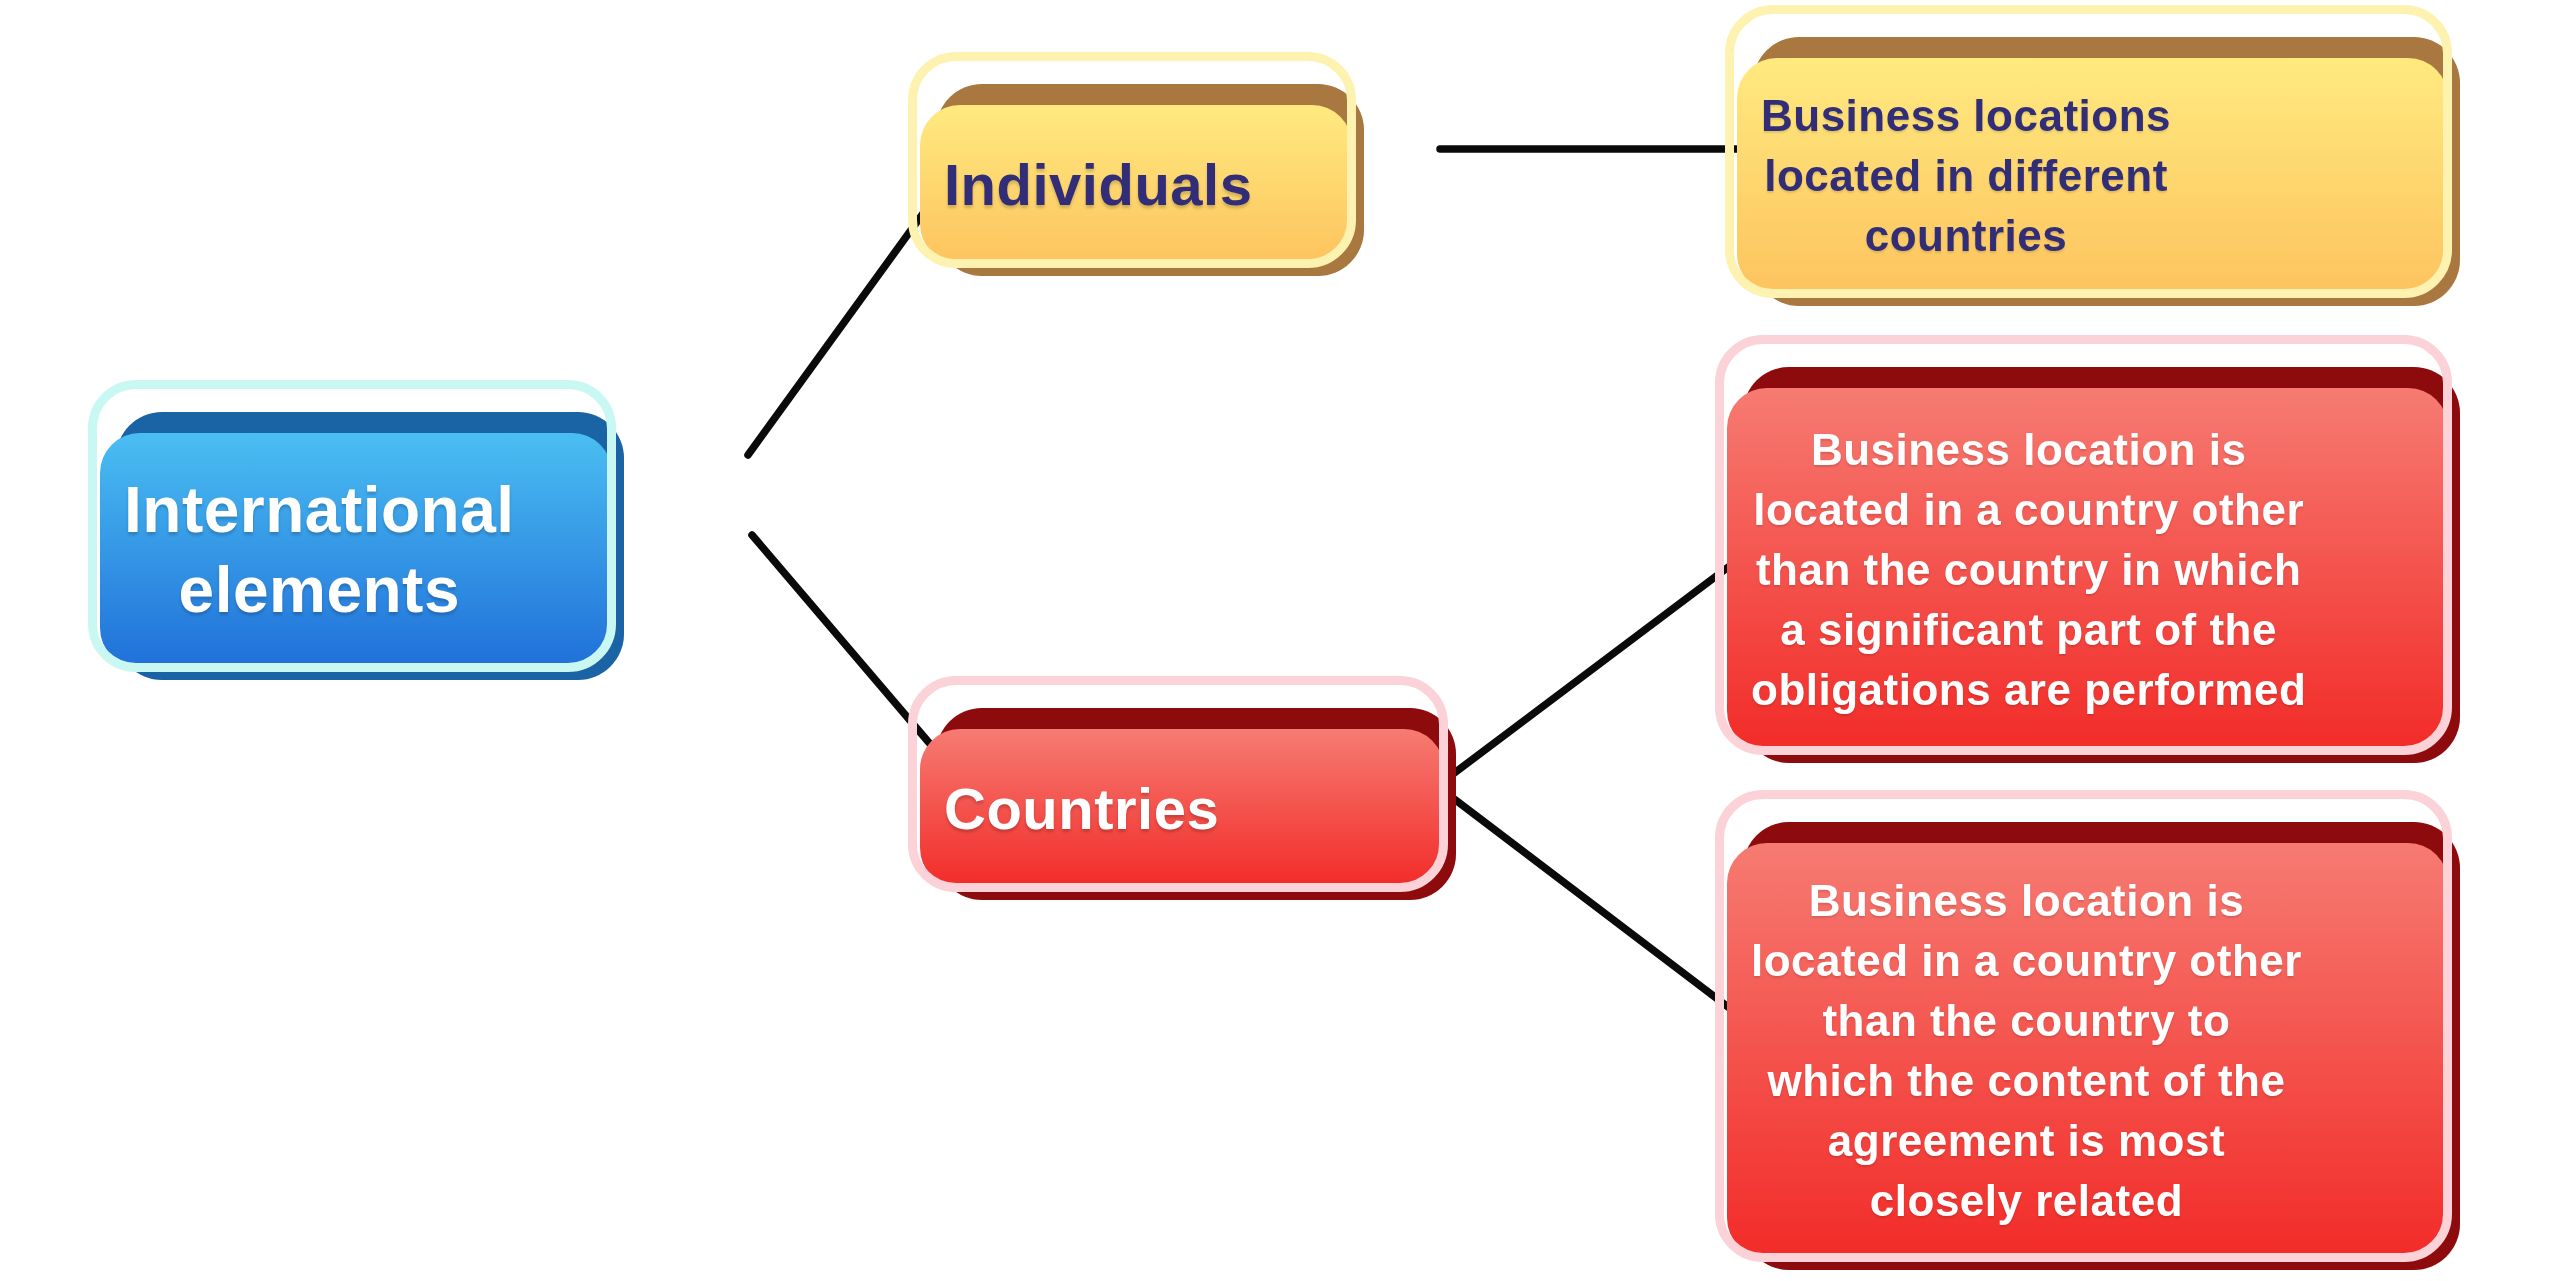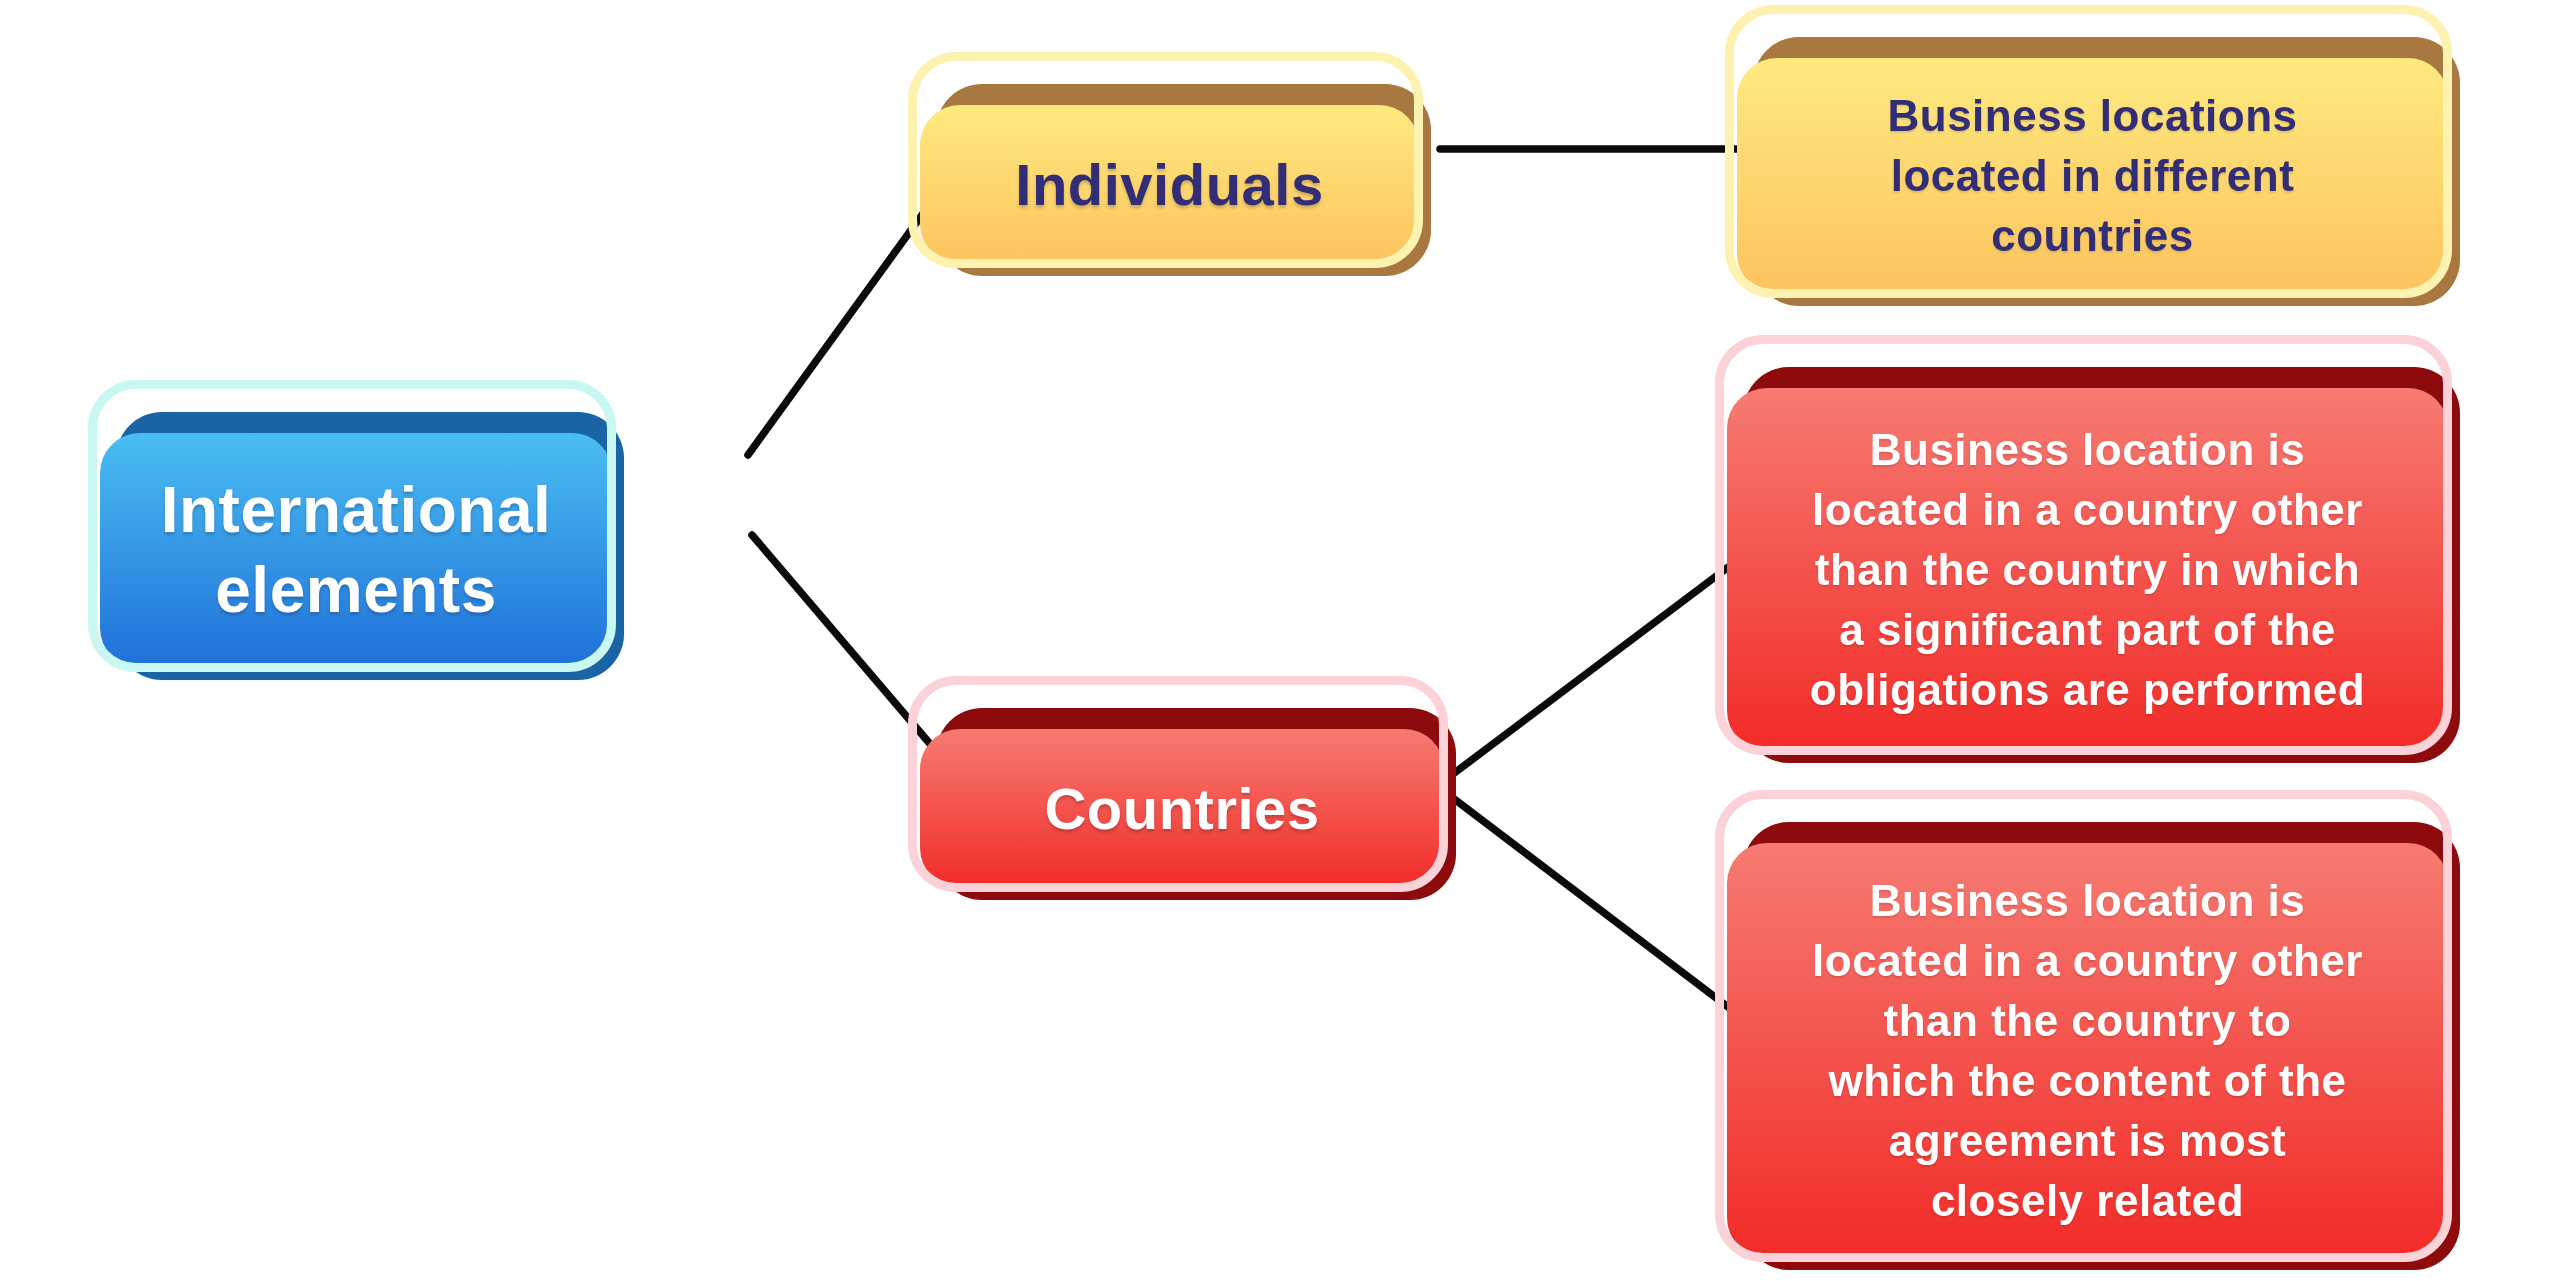--- a/index.html
+++ b/index.html
@@ -17,21 +17,21 @@
   .node{position:absolute;z-index:2;}
   .node .shadow{
     position:absolute;left:28px;top:32px;right:0;bottom:0;
     border-radius:46px;
     background:var(--shadow);
   }
   .node .fill{
     position:absolute;left:12px;top:12px;right:12px;bottom:12px;
     border-radius:40px;
     background:linear-gradient(180deg,var(--fill-top) 0%,var(--fill-bottom) 100%);
-    display:flex;align-items:center;justify-content:center;
+    display:flex;align-items:center;
     box-sizing:border-box;padding:12px 24px;margin-top:41px;
   }
   .node .frame{
     position:absolute;left:0;top:0;right:8px;bottom:8px;
     border:9px solid var(--frame);
     border-radius:48px;
     pointer-events:none;
   }
   .label{
     color:var(--text);
@@ -66,21 +66,21 @@
 
   <div class="node" style="left: 88px; top: 380px; width: 536px; height: 300px; --fs: 64px; --fill-top: #4ABEF2; --fill-bottom: #2070D9; --frame: #C9F8F2; --shadow: #1A63A4; --text: #FFFFFF;">
     <div class="shadow"></div>
     <div class="fill">
       <div class="label title">International
 elements</div>
     </div>
     <div class="frame"></div>
   </div>
 
-  <div class="node" style="left: 908px; top: 52px; width: 523px; height: 224px; --fs: 58px; --fill-top: #FFEA80; --fill-bottom: #FDC35E; --frame: #FDF2B0; --shadow: #A97840; --text: #312D77;">
+  <div class="node" style="left: 908px; top: 52px; width: 456px; height: 224px; --fs: 58px; --fill-top: #FFEA80; --fill-bottom: #FDC35E; --frame: #FDF2B0; --shadow: #A97840; --text: #312D77;">
     <div class="shadow"></div>
     <div class="fill">
       <div class="label title">Individuals</div>
     </div>
     <div class="frame"></div>
   </div>
 
   <div class="node" style="left: 908px; top: 676px; width: 548px; height: 224px; --fs: 58px; --fill-top: #F67B72; --fill-bottom: #F22B28; --frame: #FAD2D7; --shadow: #8E0B0D; --text: #FFFFFF;">
     <div class="shadow"></div>
     <div class="fill">

